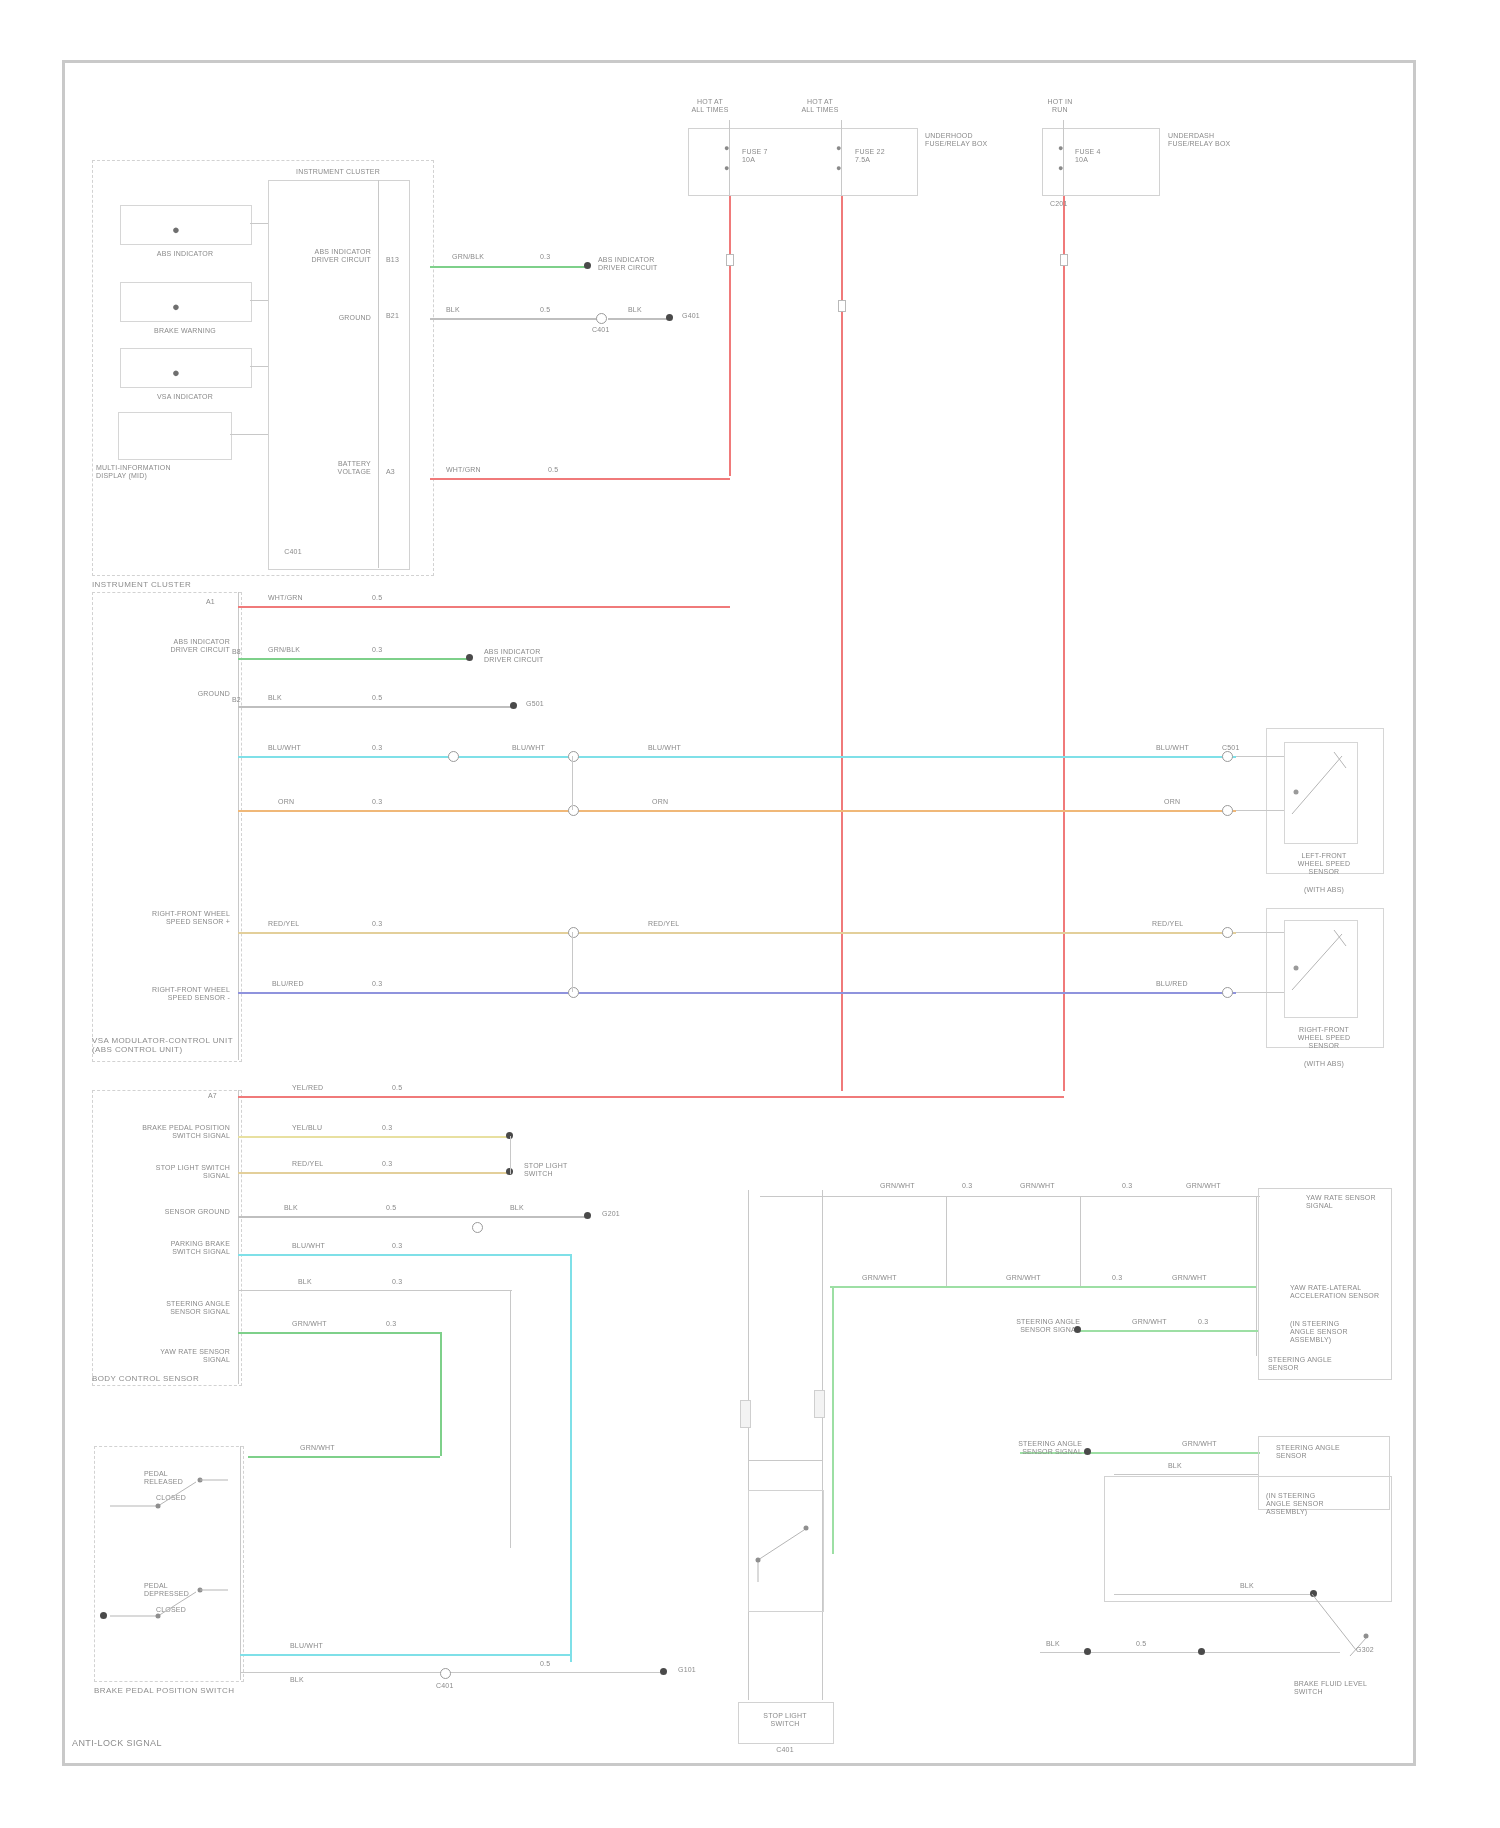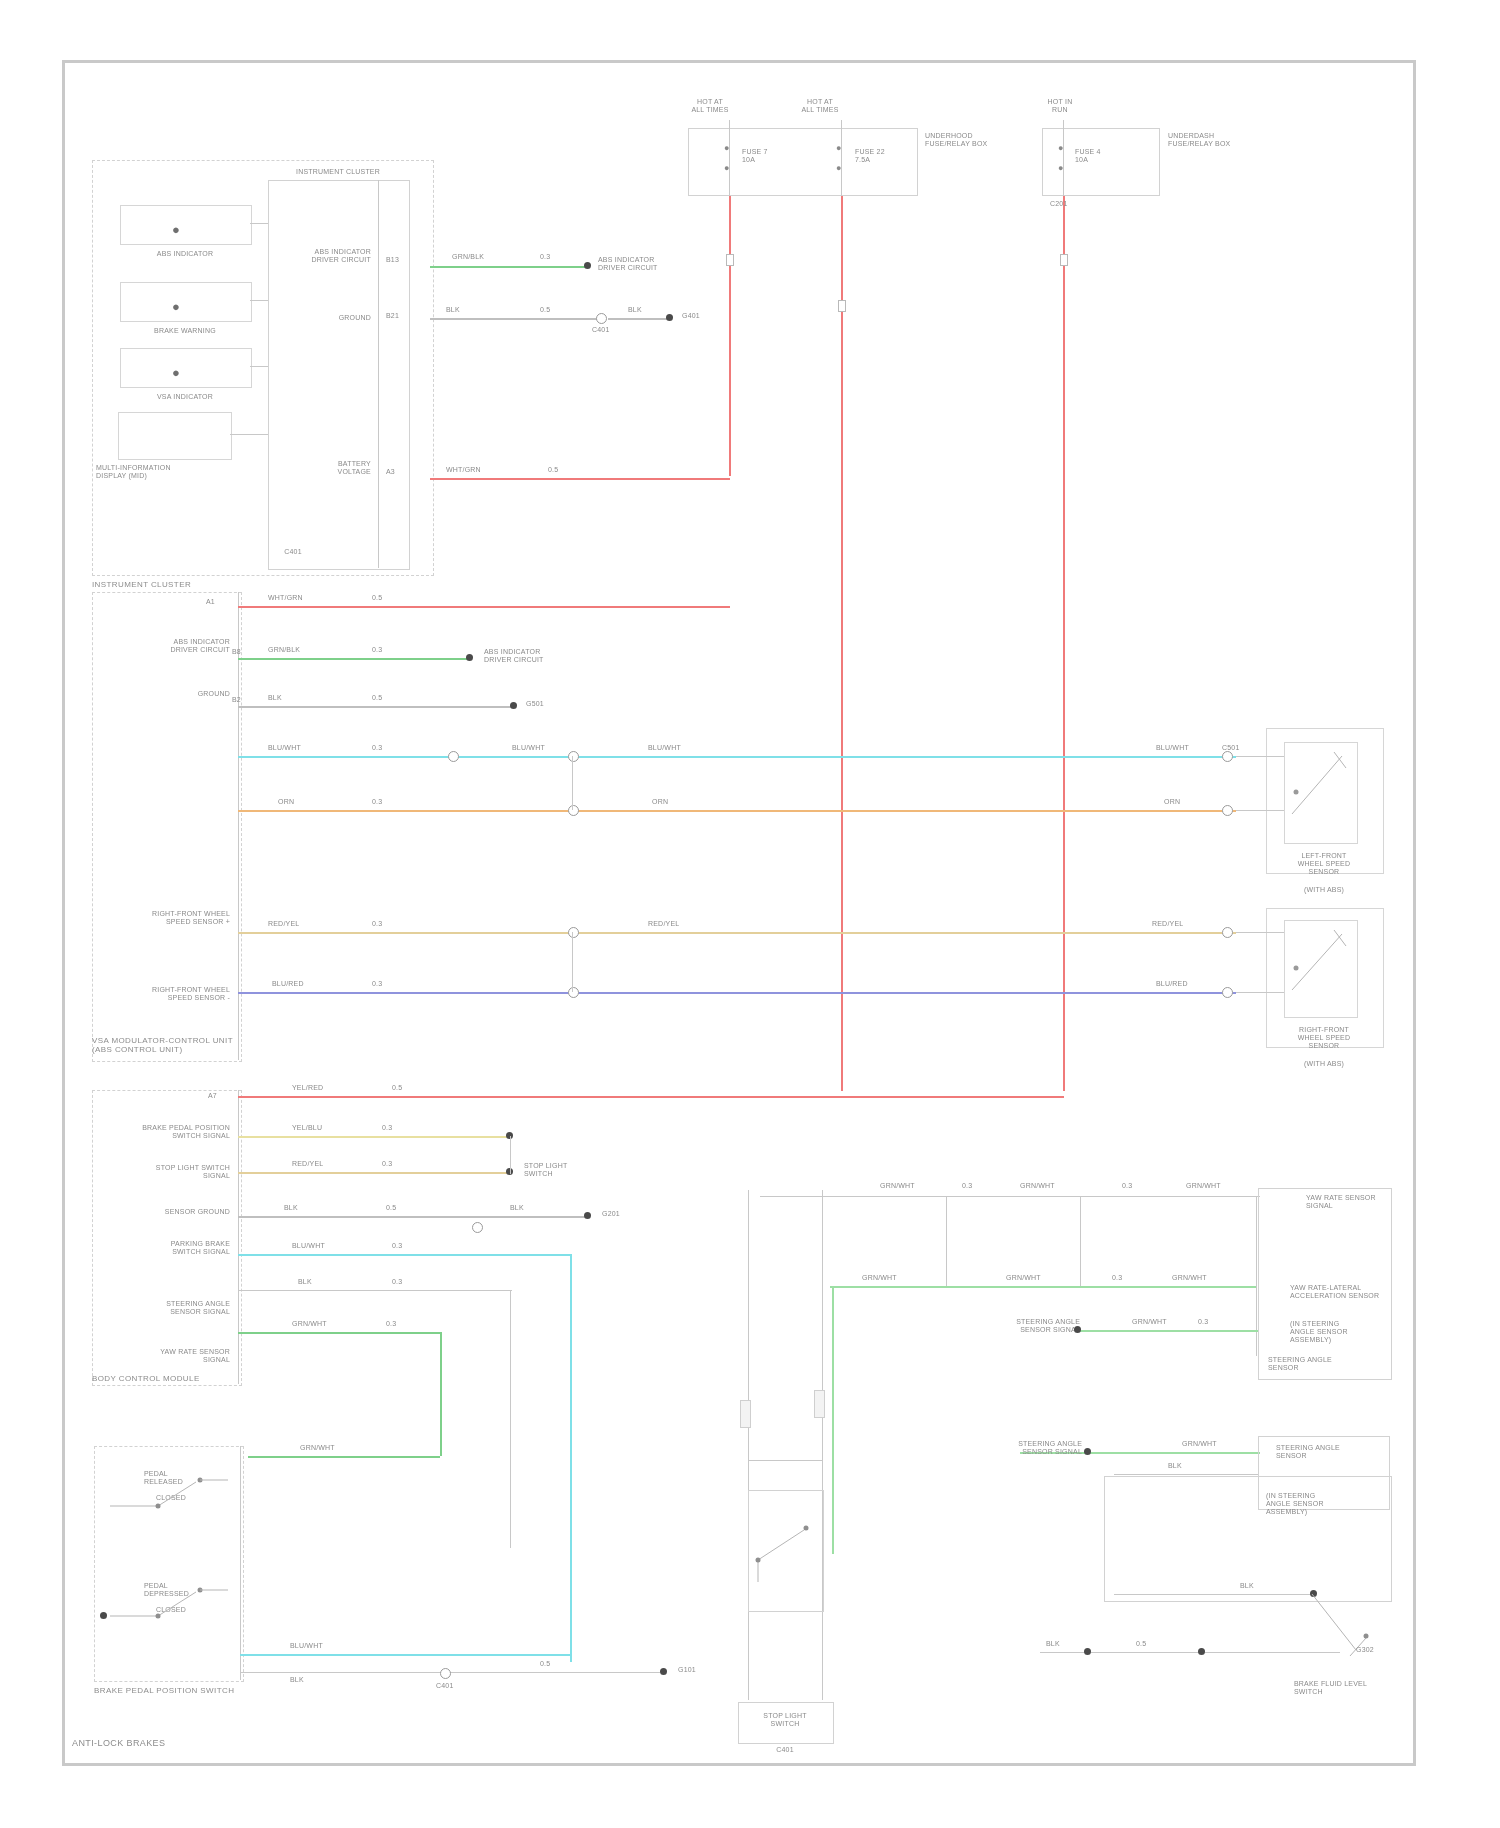--- a/index.html
+++ b/index.html
@@ -224,21 +224,21 @@
   </svg>
   <div class="lbl c" style="left:1258px;top:1026px;width:132px;">RIGHT-FRONT
 WHEEL SPEED
 SENSOR</div>
   <div class="lbl c" style="left:1258px;top:1060px;width:132px;">(WITH ABS)</div>
   <div class="wire h1" style="left:1236px;top:932px;width:48px;"></div>
   <div class="wire h1" style="left:1236px;top:992px;width:48px;"></div>
 
   <div class="boxd" style="left:92px;top:1090px;width:148px;height:294px;"></div>
   <div class="wire v1" style="left:238px;top:1090px;height:294px;"></div>
-  <div class="title" style="left:92px;top:1374px;">BODY CONTROL MODULE</div>
+  <div class="title" style="left:92px;top:1374px;">BODY CONTROL SENSOR</div>
 
   <div class="lbl" style="left:208px;top:1092px;">A7</div>
   <div class="lbl r" style="left:110px;top:1124px;width:120px;">BRAKE PEDAL POSITION
 SWITCH SIGNAL</div>
   <div class="lbl r" style="left:110px;top:1164px;width:120px;">STOP LIGHT SWITCH
 SIGNAL</div>
   <div class="lbl r" style="left:110px;top:1208px;width:120px;">SENSOR GROUND</div>
   <div class="lbl r" style="left:110px;top:1240px;width:120px;">PARKING BRAKE
 SWITCH SIGNAL</div>
   <div class="lbl r" style="left:110px;top:1300px;width:120px;">STEERING ANGLE
@@ -409,14 +409,14 @@
   <div class="lbl" style="left:1294px;top:1680px;width:110px;">BRAKE FLUID LEVEL
 SWITCH</div>
 
   <div class="wire h1" style="left:1040px;top:1652px;width:300px;"></div>
   <div class="lbl" style="left:1046px;top:1640px;">BLK</div>
   <div class="lbl" style="left:1136px;top:1640px;">0.5</div>
   <div class="dot" style="left:1084px;top:1648px;"></div>
   <div class="dot" style="left:1198px;top:1648px;"></div>
   <div class="lbl" style="left:1356px;top:1646px;">G302</div>
 
-  <div class="title" style="left:72px;top:1738px;font-size:9px;">ANTI-LOCK BRAKES</div>
+  <div class="title" style="left:72px;top:1738px;font-size:9px;">ANTI-LOCK SIGNAL</div>
 </div>
 
 </body></html>

